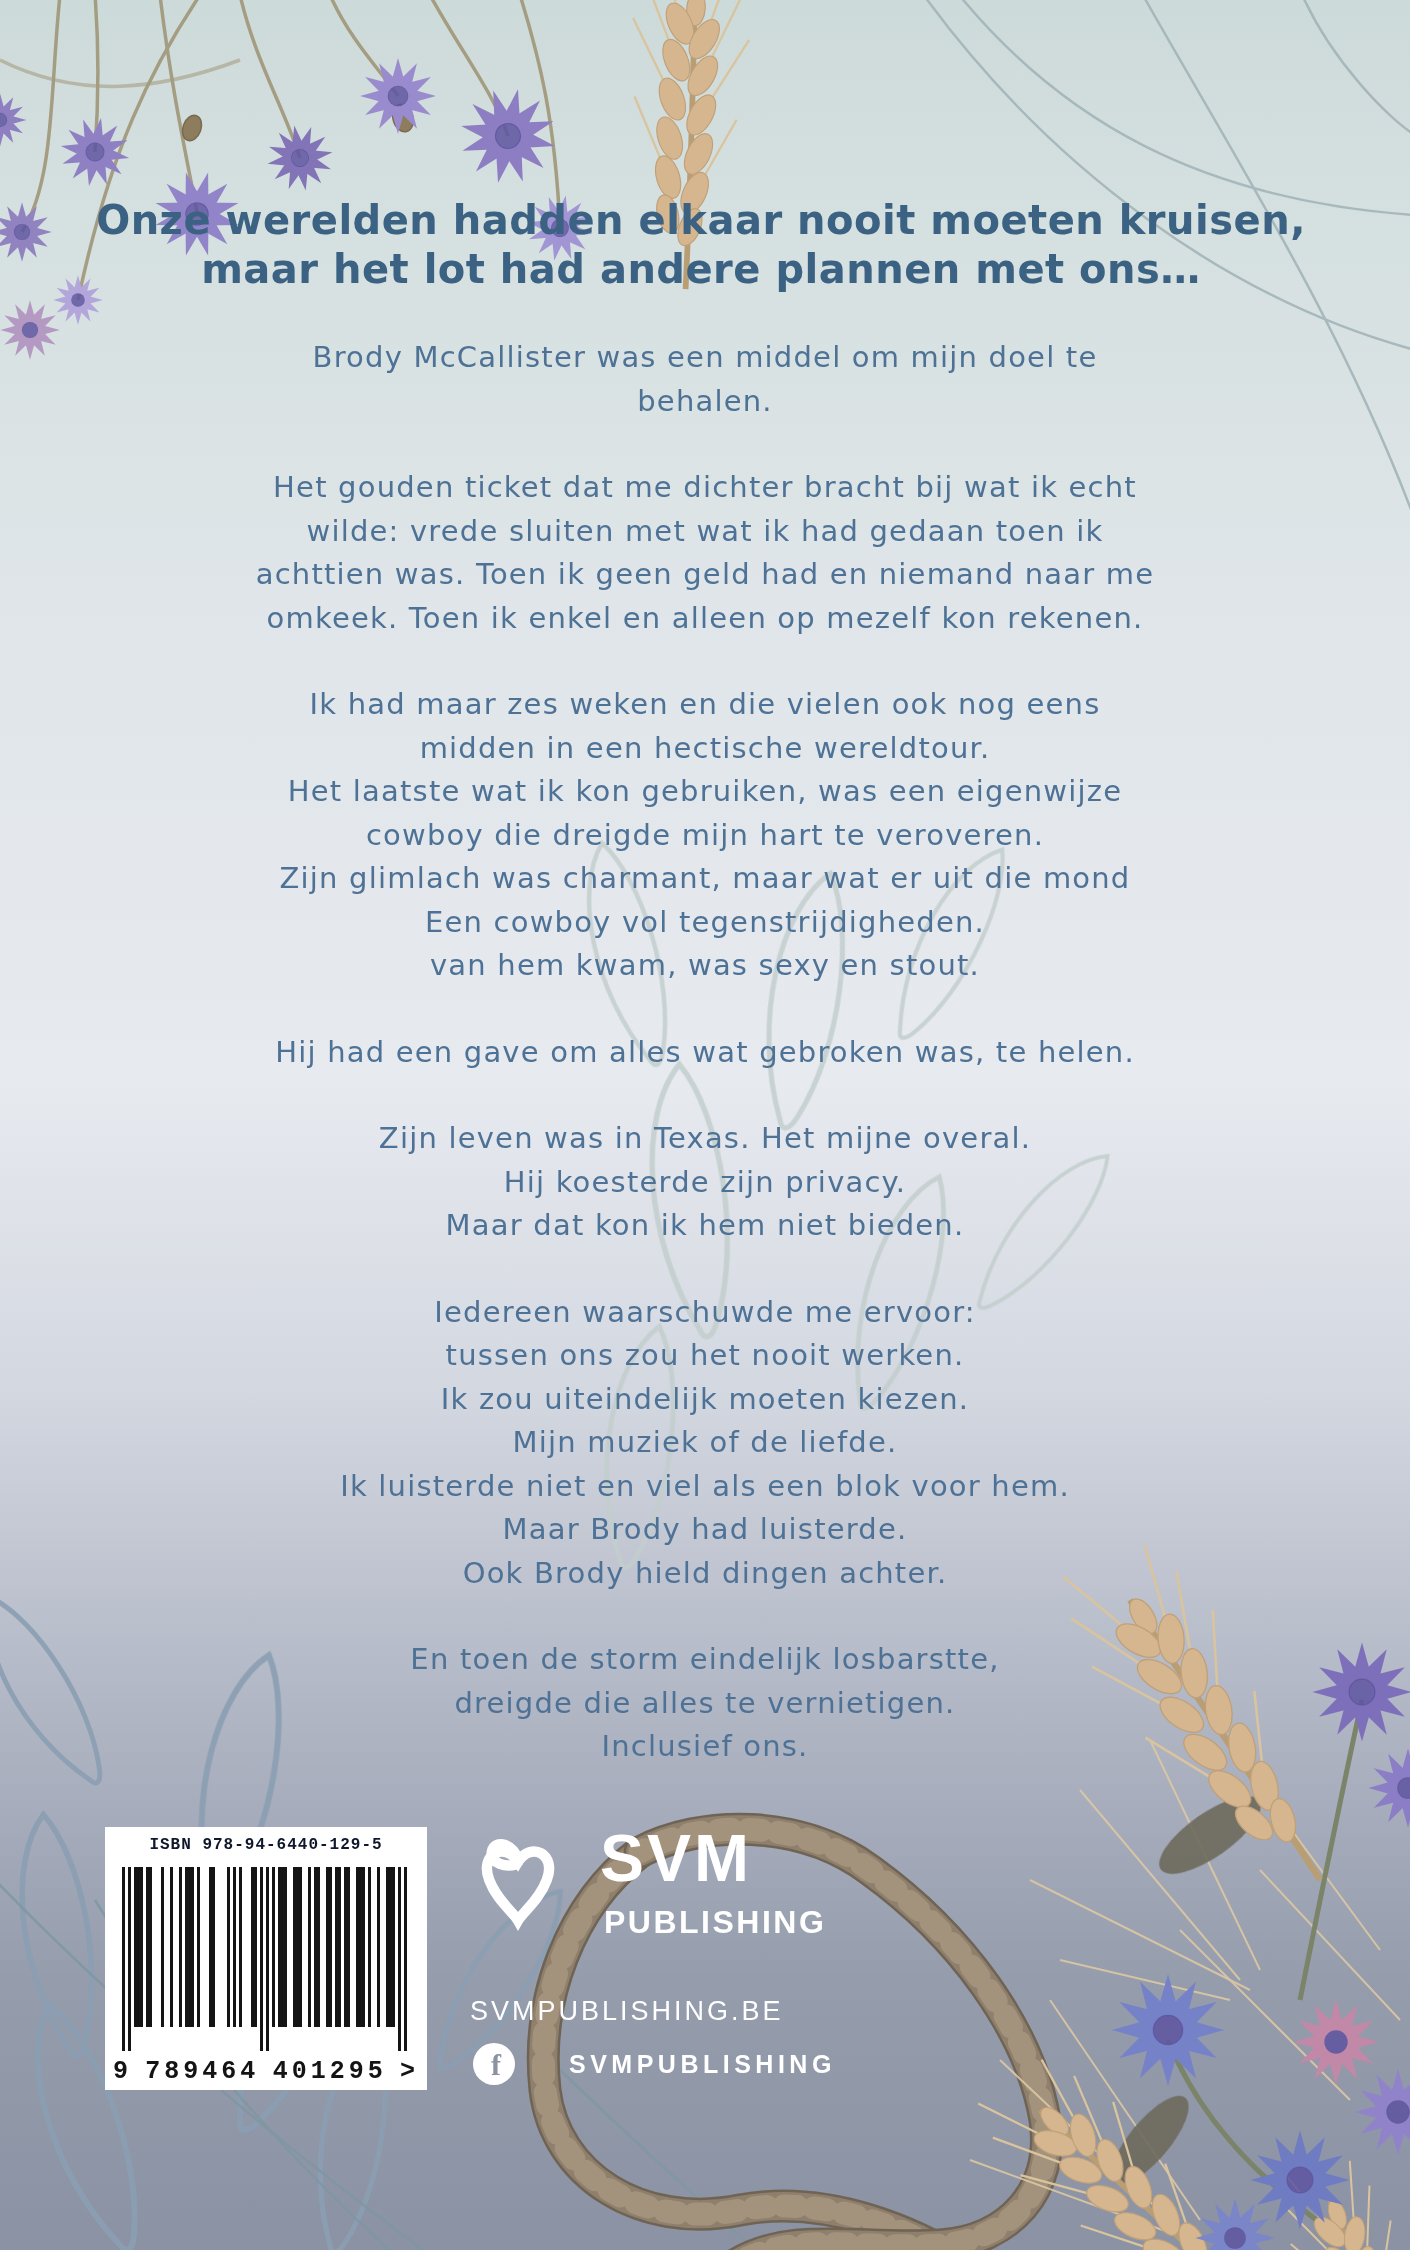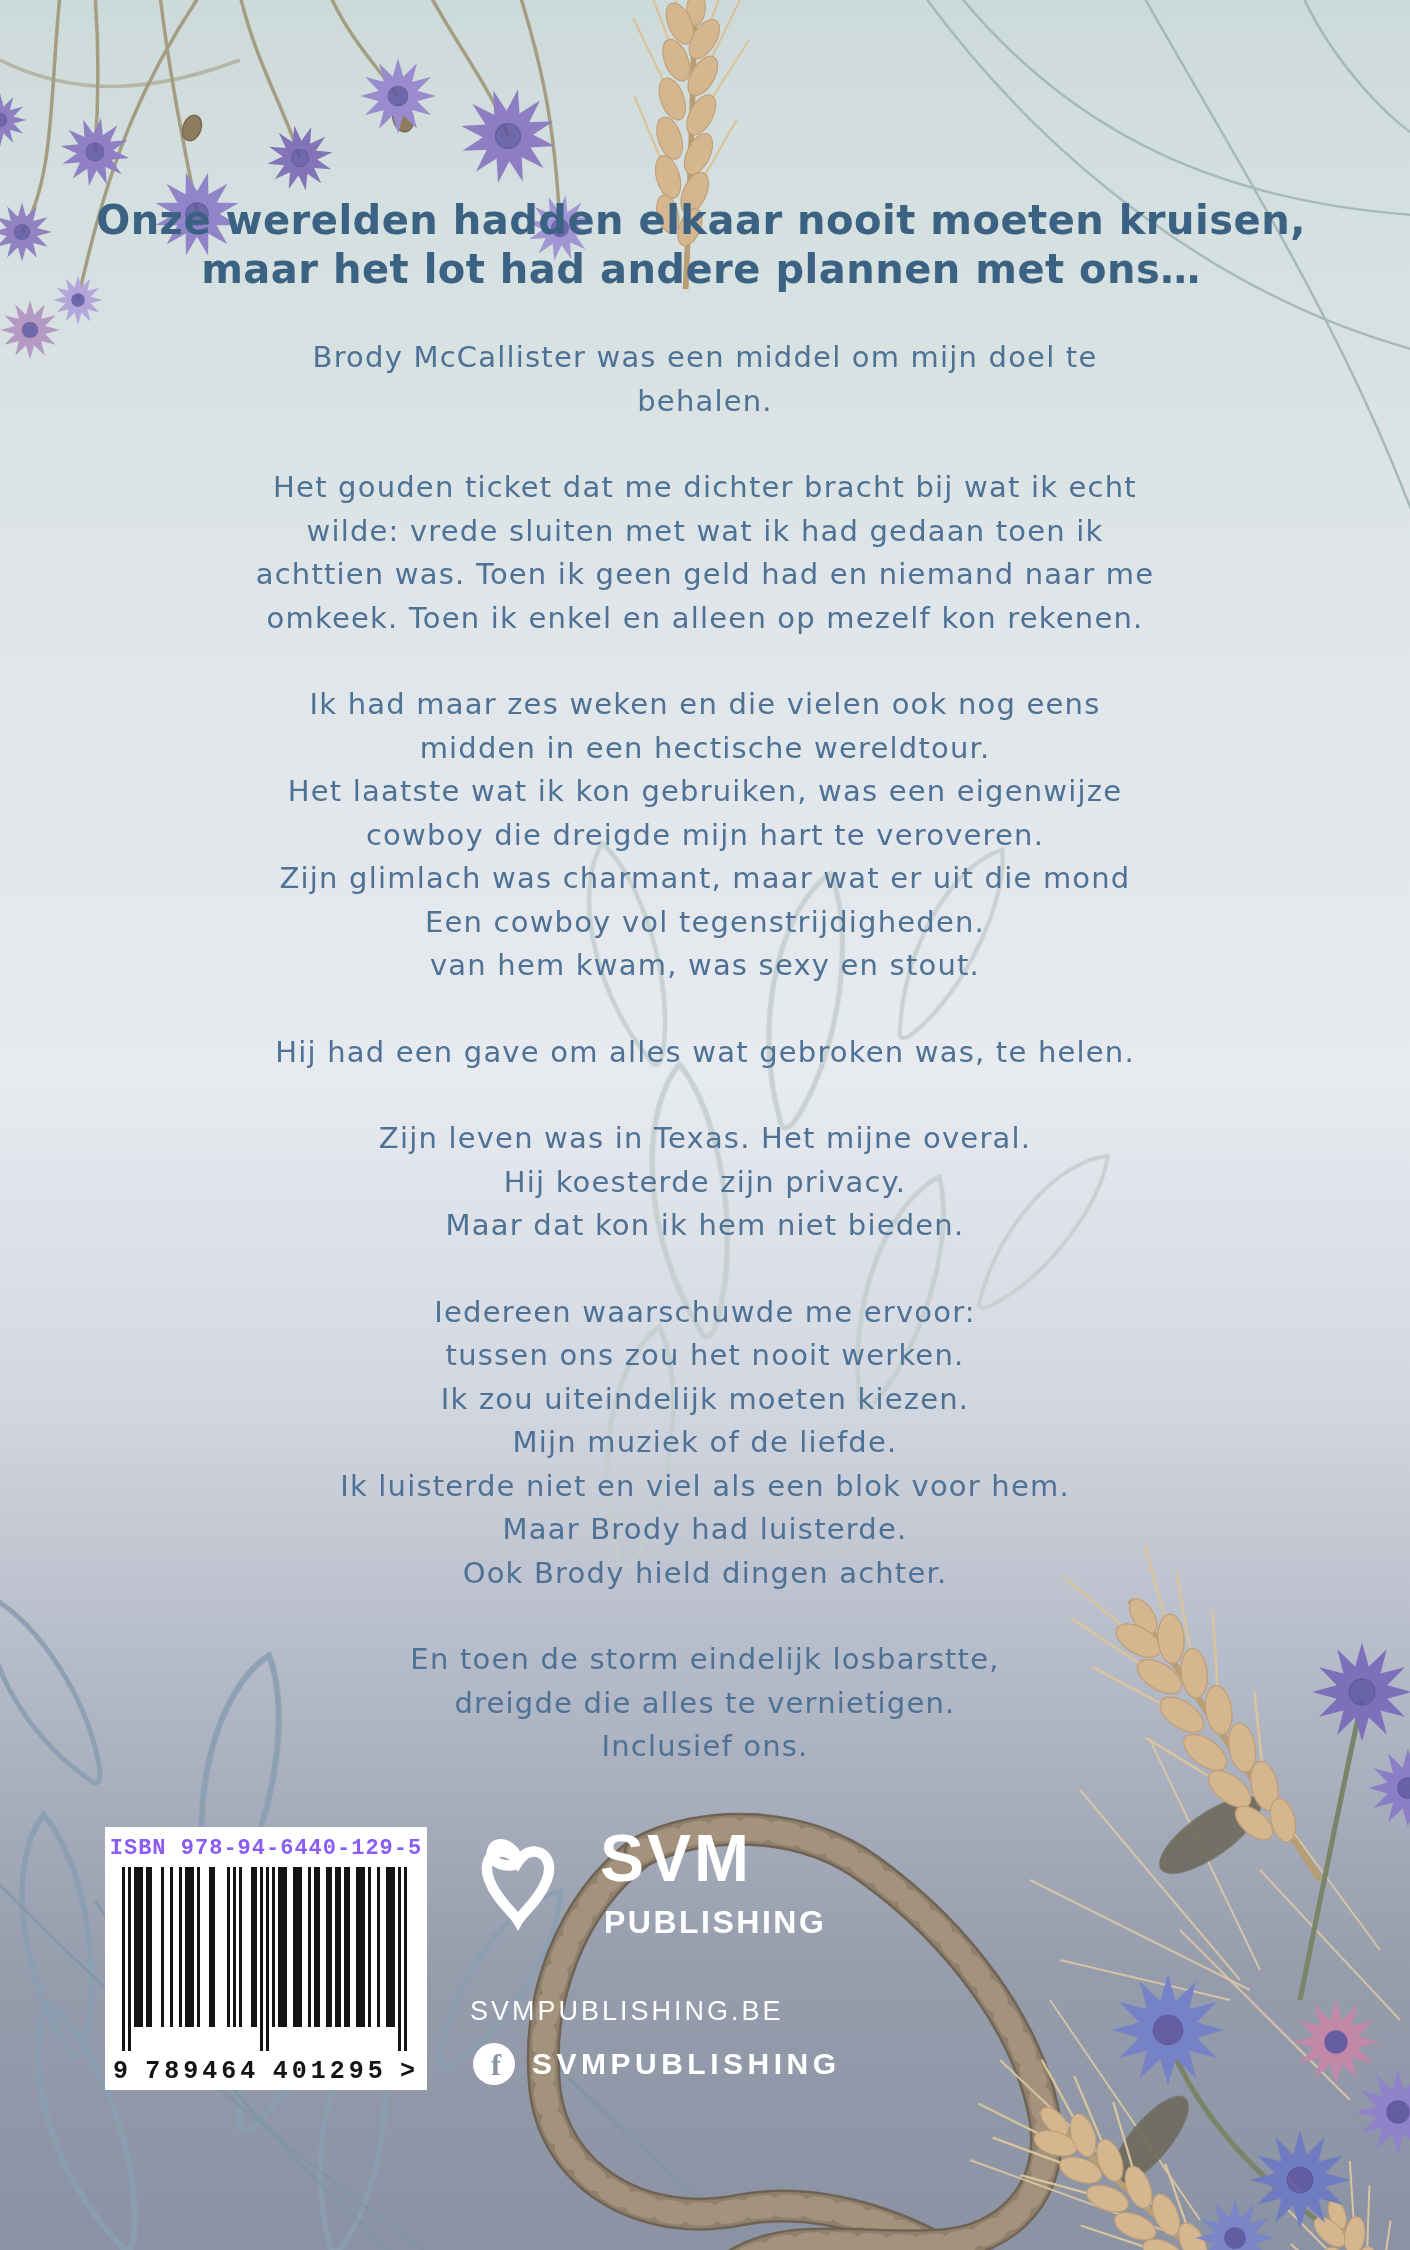--- a/index.html
+++ b/index.html
@@ -18,21 +18,21 @@
   }
   .blurb{
     position:absolute;top:336px;left:40px;right:40px;text-align:center;
     font-size:29px;line-height:43.5px;color:#4e7296;letter-spacing:1.2px;z-index:3;
   }
   .para{margin:0 0 43px 0;text-align:center;}
   .barcode-box{position:absolute;left:105px;top:1827px;width:322px;height:263px;background:#ffffff;z-index:3;}
   .isbn{
     position:absolute;top:9px;left:0;right:0;text-align:center;
     font-family:"Liberation Mono",monospace;font-weight:bold;
-    font-size:22px;letter-spacing:1px;color:#8b5cf6;white-space:nowrap;
+    font-size:16px;letter-spacing:1px;color:#0f172a;white-space:nowrap;
   }
   .bars{position:absolute;left:17px;top:40px;}
   .bdigits{
     position:absolute;left:8px;right:8px;bottom:4px;display:flex;justify-content:space-between;
     font-family:"Liberation Mono",monospace;font-weight:bold;font-size:25px;color:#141414;
   }
   .bdigits span{letter-spacing:4px;}
   .logo-heart{position:absolute;left:458px;top:1832px;z-index:3;}
   .pubname{
     position:absolute;left:600px;top:1820px;z-index:3;color:#fff;
@@ -41,21 +41,21 @@
   .pubsub{
     position:absolute;left:604px;top:1904px;z-index:3;color:#fff;
     font-family:"Liberation Sans",sans-serif;font-weight:bold;font-size:32px;letter-spacing:2.5px;
   }
   .site{
     position:absolute;left:470px;top:1996px;z-index:3;color:#fff;
     font-family:"Liberation Sans",sans-serif;font-weight:normal;font-size:27px;letter-spacing:3px;
   }
   .fbrow{position:absolute;left:472px;top:2042px;z-index:3;display:flex;align-items:center;gap:16px;color:#fff;}
   .fbtext{
-    font-family:"Liberation Sans",sans-serif;font-weight:bold;font-size:30px;letter-spacing:4.5px;color:#fff;
+    font-family:"Liberation Sans",sans-serif;font-weight:bold;font-size:25px;letter-spacing:4.5px;color:#fff;margin-left:37px;
   }
 </style>
 </head>
 <body>
 
 <div class="cover">
 
   <svg class="decor" viewBox="0 0 1410 2250" xmlns="http://www.w3.org/2000/svg">
     <defs>
       <g id="cf" fill="currentColor">

